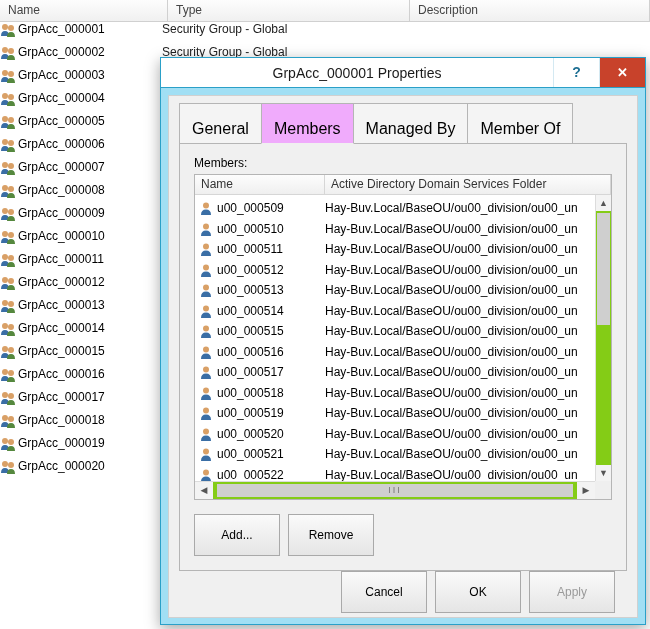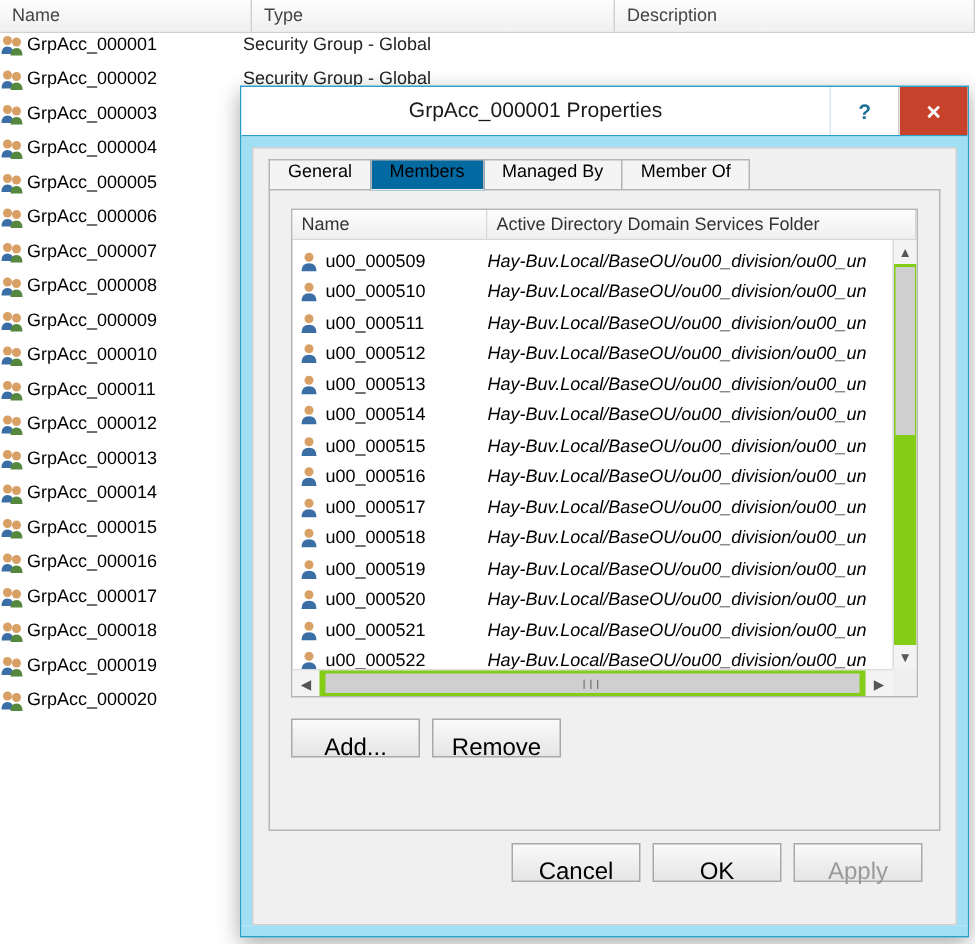--- a/index.html
+++ b/index.html
@@ -95,29 +95,29 @@
     display:flex; flex-direction:column;
     padding:6px 10px 0 10px;
   }
   
   .tabs {
     display:flex;
     position:relative;
     top:1px;
   }
   .tab {
-    padding:0 12px 5px;
+    padding:16px 12px 5px;
     border:1px solid #b5b5b5;
     border-bottom:none;
     background:#f4f4f4;
     margin-right:-1px;
-    font-size:12px;
+    font-size:16px;
   }
   .tab.active {
-    background:#0369a1;
+    background:#f0abfc;
     border-bottom:1px solid #f0f0f0;
     position:relative;
     z-index:2;
   }
   .tab-body {
     border:1px solid #b5b5b5;
     flex:0 0 auto;
     height:428px;
     padding:12px 14px 14px 14px;
     background:#f0f0f0;
@@ -152,21 +152,21 @@
   }
   .lv-row {
     display:flex;
     align-items:flex-end;
     height:20.5px;
     padding-left:4px;
     font-size:12px;
   }
   .lv-row .uicon { width:18px; display:flex; align-items:center;}
   .lv-row .c1 { width:108px; }
-  .lv-row .c2 { flex:1; white-space:nowrap; overflow:hidden;font-style:italic; }
+  .lv-row .c2 { flex:1; white-space:nowrap; overflow:hidden; }
   .user-icon svg { width:14px; height:14px; display:block;}
   .vscroll {
     position:absolute;
     top:20px; right:0; bottom:18px;
     width:16px;
     background:#efefef;
     border-left:1px solid #dcdcdc;
     display:flex; flex-direction:column;
   }
   .sbtn { height:16px; background:#f3f3f3; display:flex;align-items:center;justify-content:center;font-size:9px;color:#555;}
@@ -179,24 +179,24 @@
     background:#efefef;
     border-top:1px solid #dcdcdc;
     display:flex;
   }
   .hscroll .sbtn { width:18px; height:100%;}
   .hscroll .strack { flex:1; height:100%; position:relative;}
   .hscroll .sthumb { position:absolute; top:2px; bottom:2px; left:4px; right:4px; height:auto; background:#cfcfcf; display:flex;align-items:center;justify-content:center;color:#777;font-size:9px;letter-spacing:2px;}
   .corner { position:absolute; right:0; bottom:0; width:16px;height:18px; background:#efefef;}
   .btn {
     min-width:86px;
-    height:26px;
+    height:42px;
     border:1px solid #a9a9a9;
     background:linear-gradient(#fafafa,#e5e5e5);
-    font-size:16px;
+    font-size:12px;
     padding:10px 8px;
     cursor:default;
   }
   .row-btns { display:flex; gap:8px; margin-top:14px;}
   .dlg-footer {
     height:46px;
     background:#f0f0f0;
     display:flex;
     align-items:center;
     justify-content:flex-end;
@@ -424,20 +424,21 @@
   </div>
   <div class="client-frame">
     <div class="client">
       <div class="tabs">
         <div class="tab">General</div>
         <div class="tab active">Members</div>
         <div class="tab">Managed By</div>
         <div class="tab">Member Of</div>
       </div>
       <div class="tab-body">
+        <div class="members-label">Members:</div>
         <div class="listview">
           <div class="lv-header">
             <div class="lv-col1">Name</div>
             <div class="lv-col2">Active Directory Domain Services Folder</div>
           </div>
           <div class="lv-body" id="lv-body">
               <div class="lv-row">
                 <span class="uicon user-icon">
                   <svg viewBox="0 0 14 14">
                     <use href="#usr-icon"></use>

